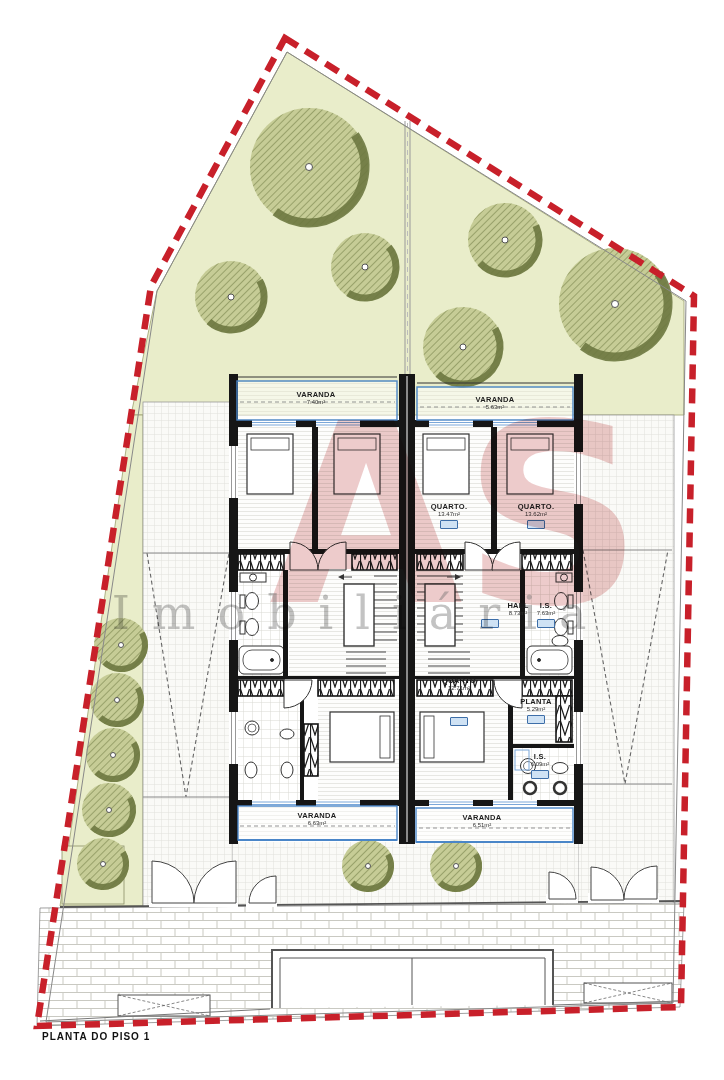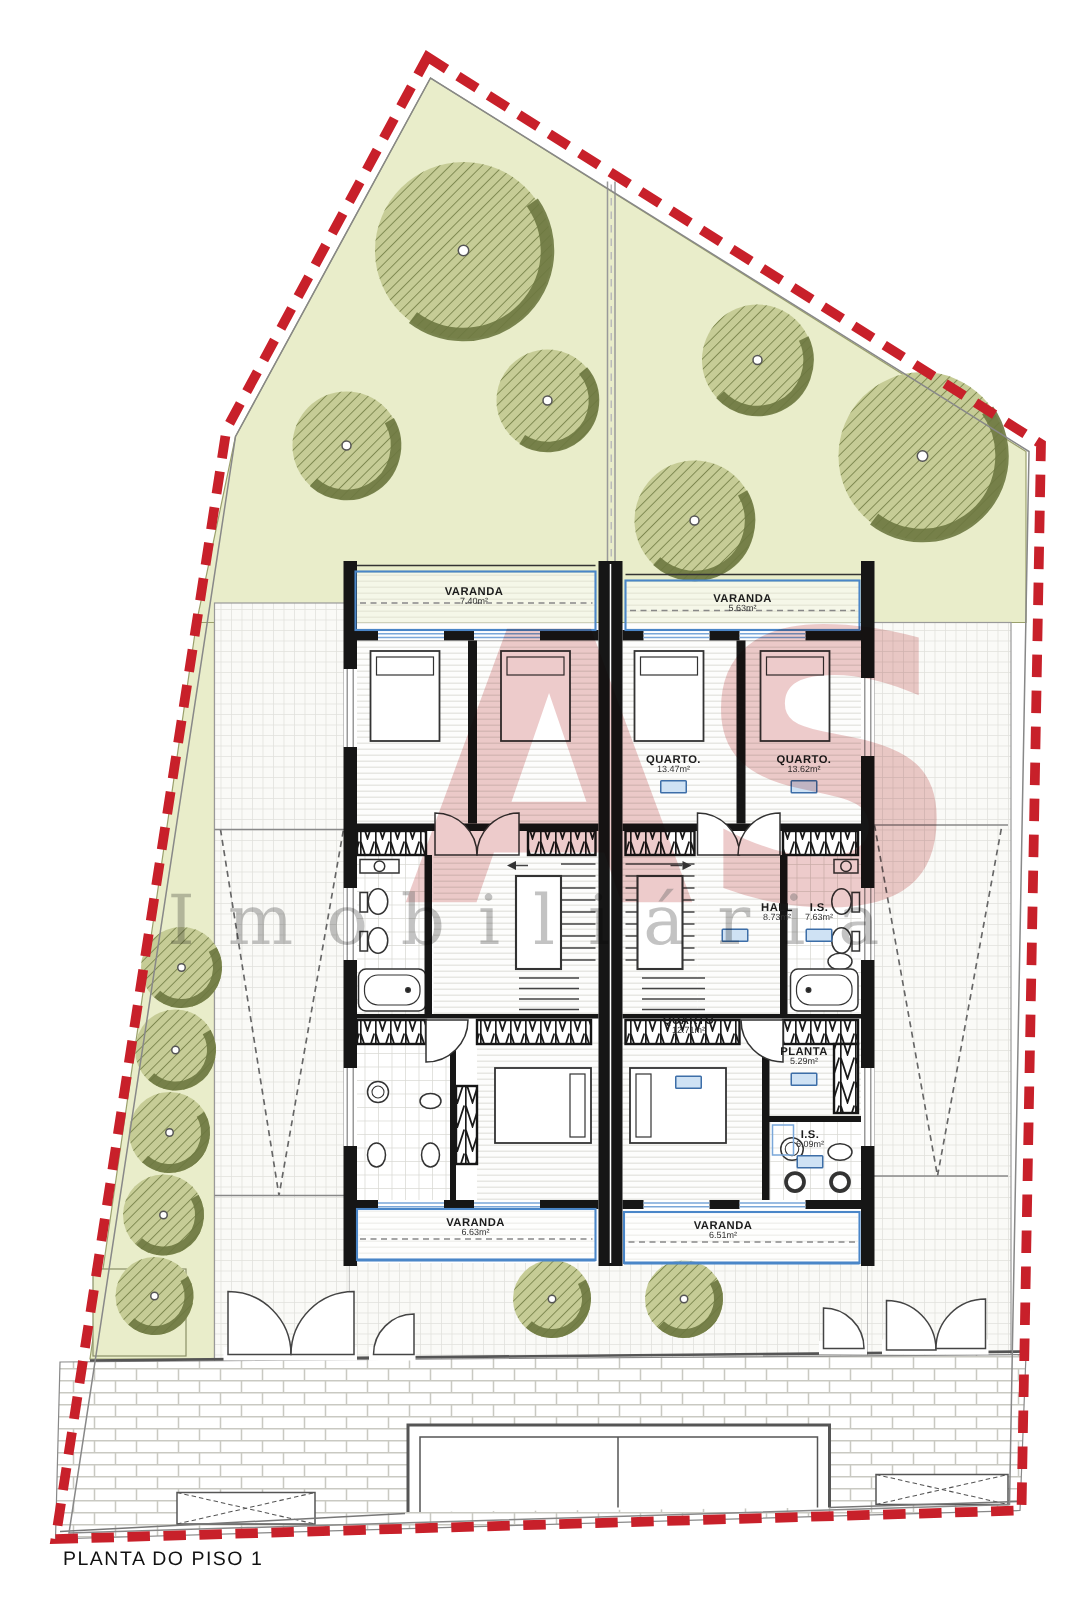--- a/index.html
+++ b/index.html
@@ -13,21 +13,21 @@
   .badge{position:absolute;transform:translate(-50%,0);width:16px;height:7px;background:#cfe2f4;
          border:1px solid #3d6ea8;border-radius:1px;}
   .watermark{position:absolute;left:0;top:0;width:656px;height:1080px;z-index:4;pointer-events:none;
              mix-blend-mode:multiply;margin-left:24px;}
   .wm-logo{position:absolute;left:432px;top:528px;transform:translate(-50%,-55%);
            font-family:"DejaVu Sans",sans-serif;font-weight:bold;font-size:250px;
            color:rgba(197,84,84,0.30);line-height:250px;}
   .wm-text{position:absolute;left:336px;top:613px;transform:translate(-50%,-50%);
            font-family:"DejaVu Serif",serif;font-size:46px;letter-spacing:22px;
            color:rgba(105,105,105,0.40);}
-  .plan-title{position:absolute;left:42px;top:1031px;z-index:5;font-size:13px;font-weight:normal;
+  .plan-title{position:absolute;left:42px;top:1031px;z-index:5;font-size:10px;font-weight:bold;
               letter-spacing:1px;color:#111;}
 </style>
 </head>
 <body>
 
 <div class="canvas">
 
 <svg width="724" height="1080" viewBox="0 0 724 1080">
   <defs>
     <pattern id="grid" width="7" height="7" patternUnits="userSpaceOnUse">

